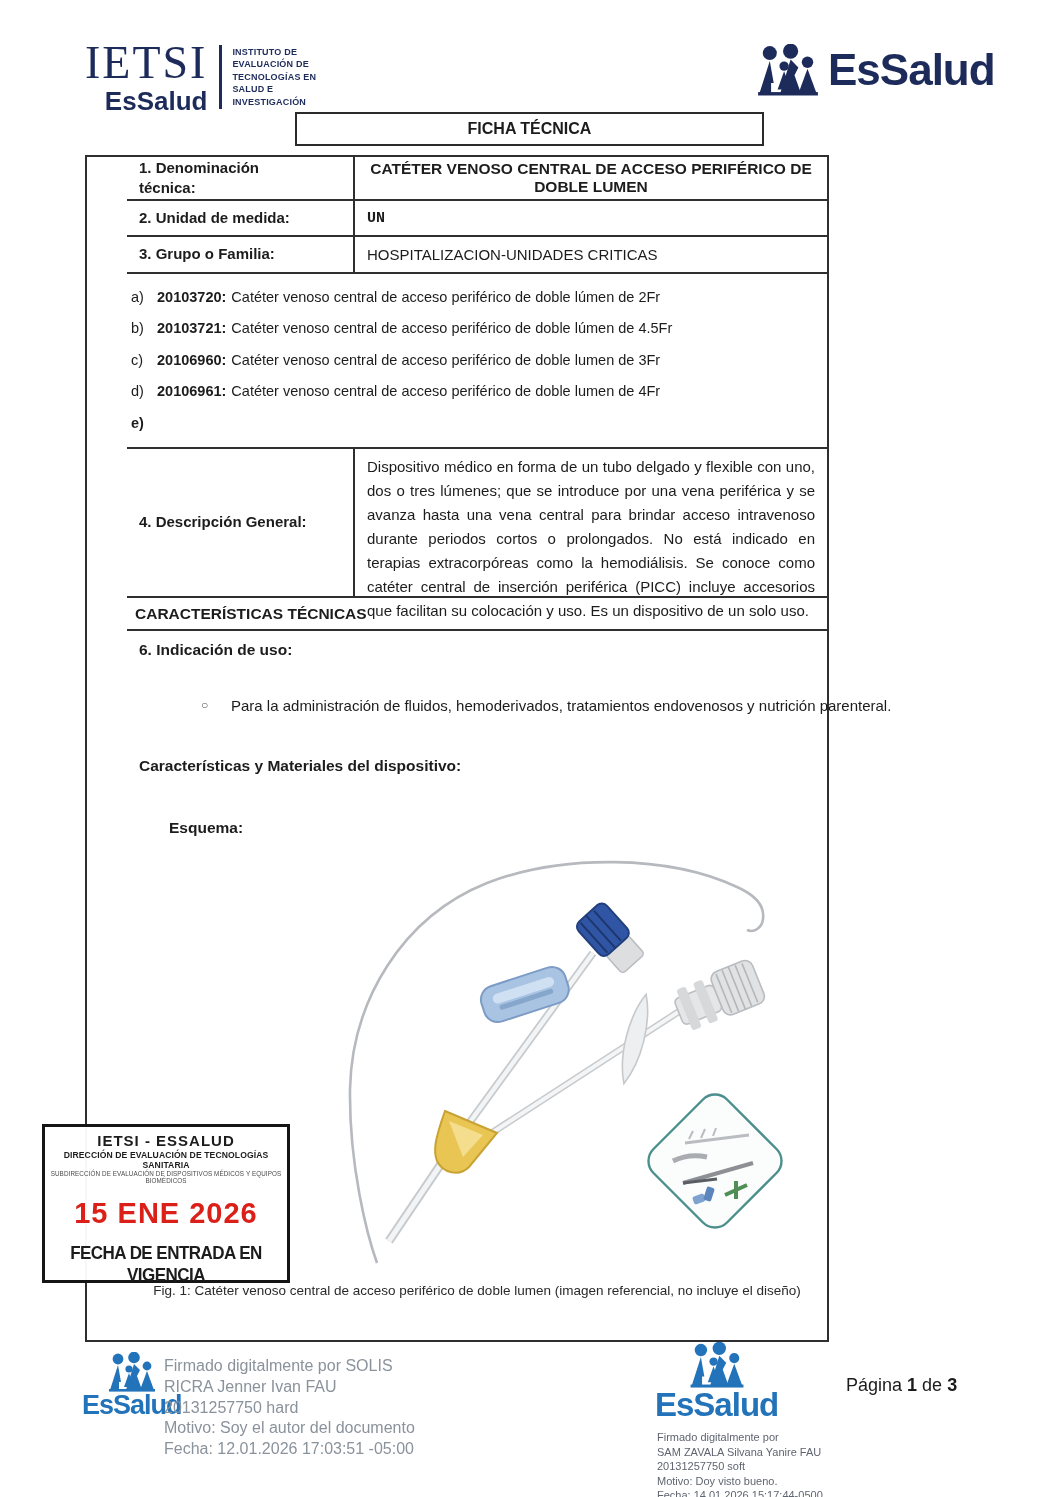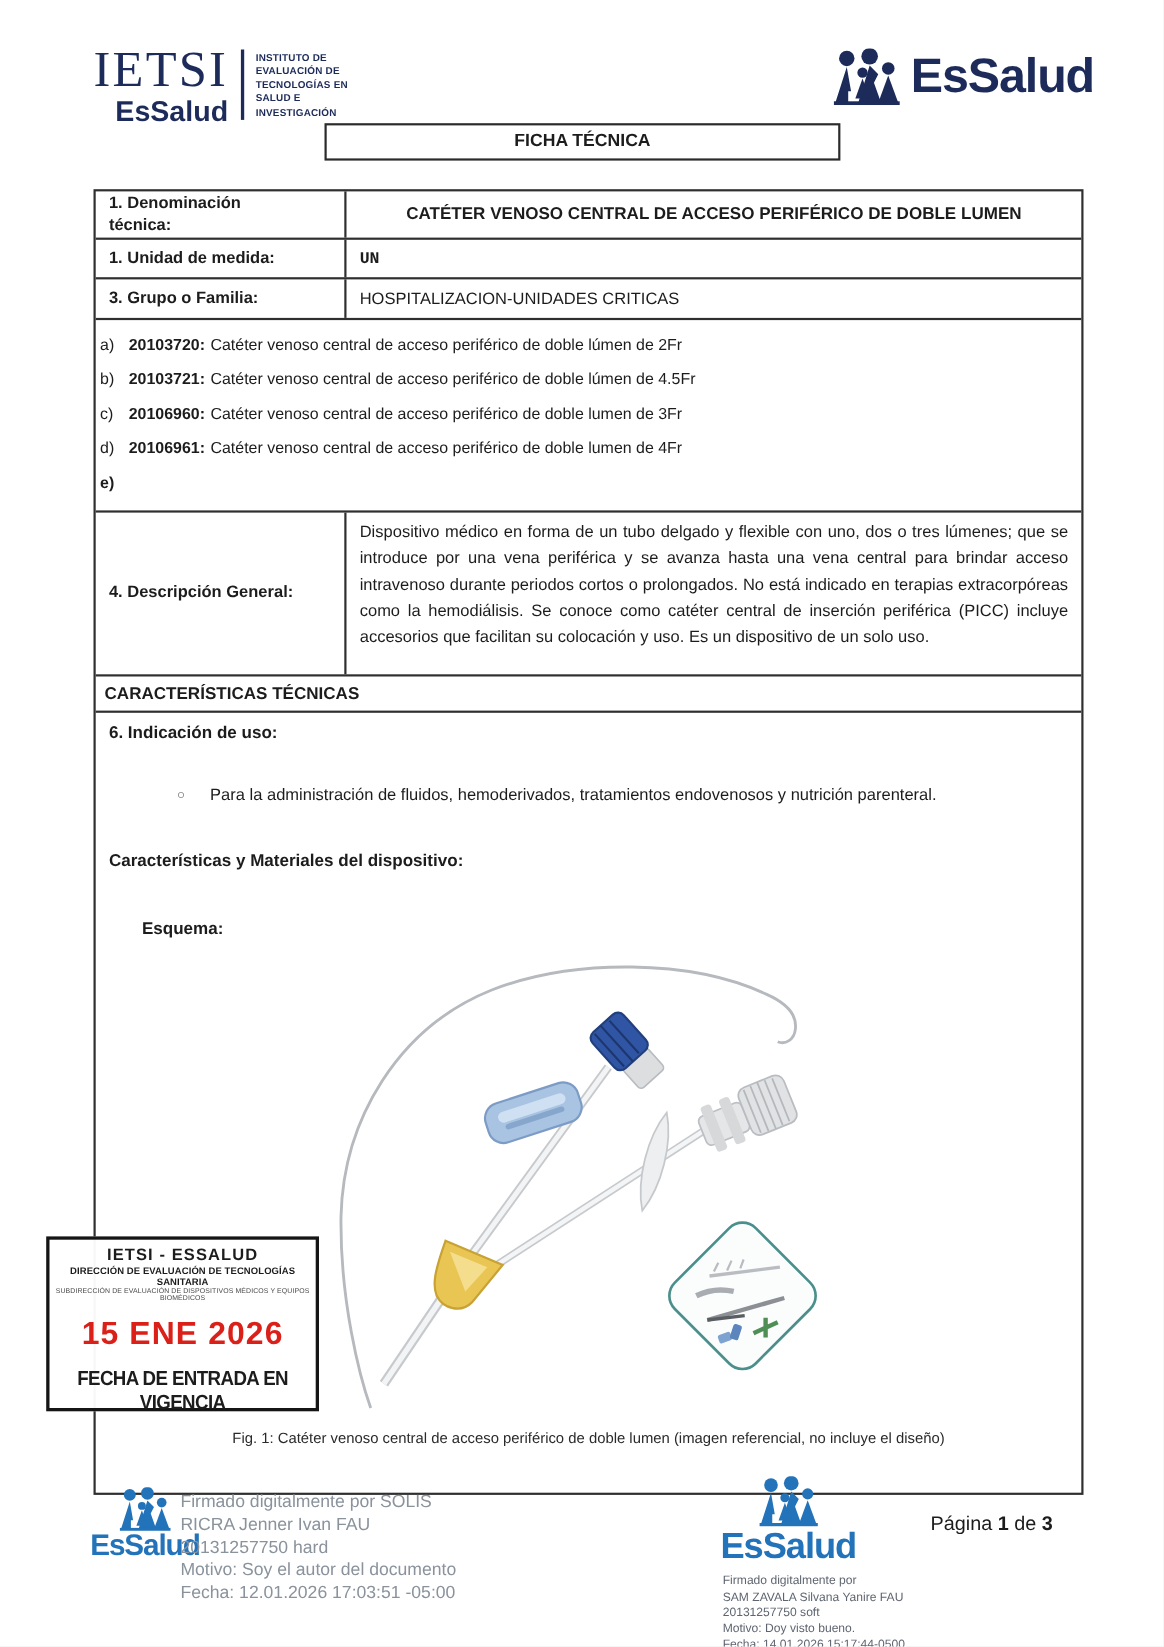--- a/index.html
+++ b/index.html
@@ -15,21 +15,21 @@
   .ietsi-side{font-size:9px;font-weight:bold;line-height:1.4;white-space:pre-line;letter-spacing:.2px;}
 
   .essalud-header{position:absolute;left:752px;top:44px;display:flex;align-items:center;color:#1d2b5a;}
   .essalud-header .fam{width:72px;height:52px;}
   .essalud-header .word{font-size:44px;font-weight:bold;letter-spacing:-1px;margin-left:4px;}
 
   .ficha-box{position:absolute;left:295px;top:112px;width:465px;height:30px;border:2px solid #2b2b2b;
              display:flex;align-items:center;justify-content:center;font-weight:bold;font-size:16px;}
 
   
-  .main-table{position:absolute;left:85px;top:172px;width:900px;border:2px solid #2f2f2f;box-sizing:border-box;}
+  .main-table{position:absolute;left:85px;top:155px;width:744px;border:2px solid #2f2f2f;box-sizing:border-box;padding-left:40px;}
   .trow{display:flex;border-bottom:2px solid #2f2f2f;box-sizing:border-box;}
   .trow:last-child{border-bottom:none;}
   .tlabel{width:228px;flex:0 0 228px;border-right:2px solid #2f2f2f;box-sizing:border-box;
           font-weight:bold;font-size:15px;padding:8px 8px 8px 12px;line-height:1.35;}
   .tvalue{flex:1;box-sizing:border-box;font-size:15px;padding:8px 12px;}
   .row1{height:44px;}  .row1 .tvalue{display:flex;align-items:center;justify-content:center;font-weight:bold;font-size:15.5px;text-align:center;}
   .row1 .tlabel{display:flex;align-items:center;}
   .row2{height:36px;}  .row2 .tvalue{font-weight:bold;display:flex;align-items:center;font-family:Liberation Mono, monospace;}
   .row2 .tlabel{display:flex;align-items:center;padding-top:0;padding-bottom:0;}
   .row3{height:37px;}  .row3 .tvalue{display:flex;align-items:center;}
@@ -125,21 +125,21 @@
 
   <div class="main-table">
 
     <div class="trow row1">
       <div class="tlabel" style="white-space:pre-line">1. Denominación
      técnica:</div>
       <div class="tvalue">CATÉTER VENOSO CENTRAL DE ACCESO PERIFÉRICO DE DOBLE LUMEN</div>
     </div>
 
     <div class="trow row2">
-      <div class="tlabel">1. Unidad de medida:</div>
+      <div class="tlabel">2. Unidad de medida:</div>
       <div class="tvalue">UN</div>
     </div>
 
     <div class="trow row3">
       <div class="tlabel">3. Grupo o Familia:</div>
       <div class="tvalue">HOSPITALIZACION-UNIDADES CRITICAS</div>
     </div>
 
     <div class="trow row4">
       <div class="tvalue sap-list">

